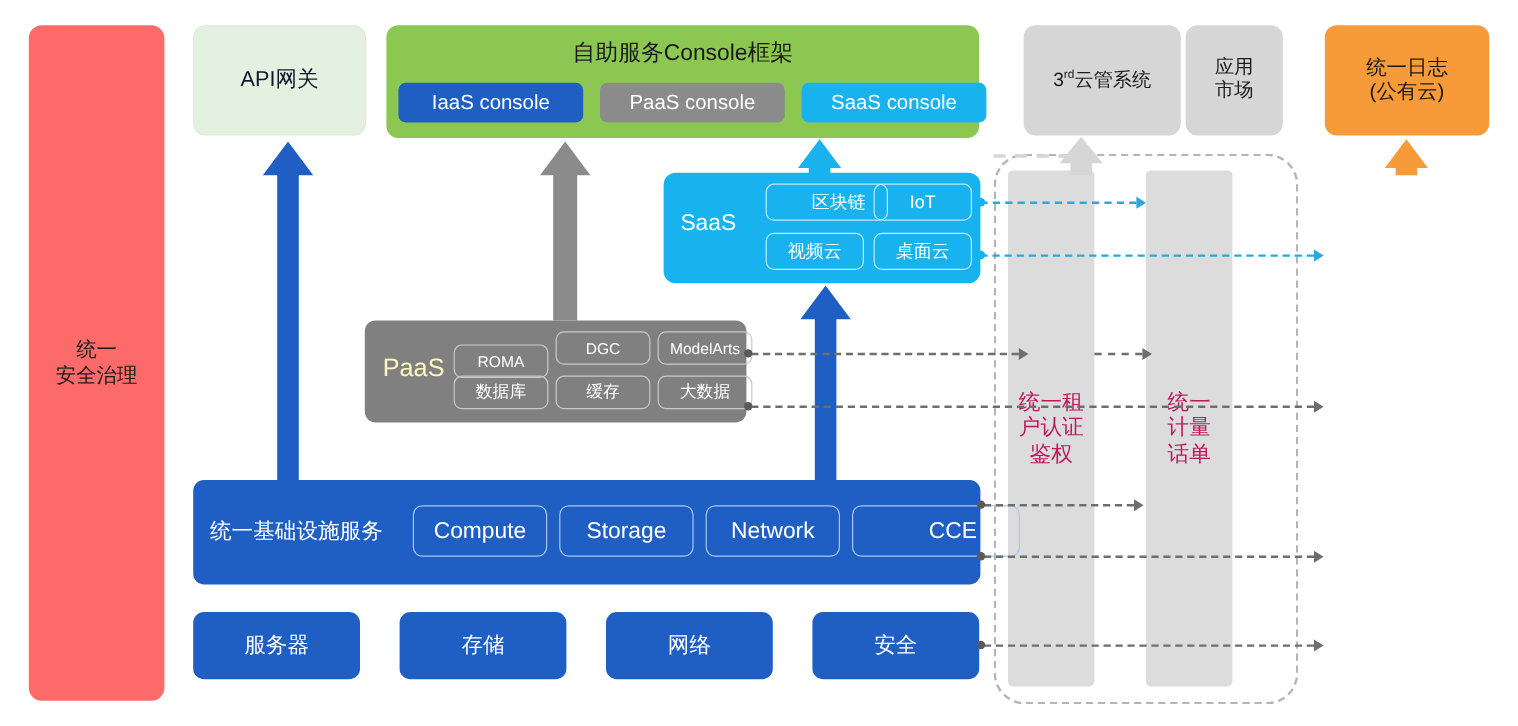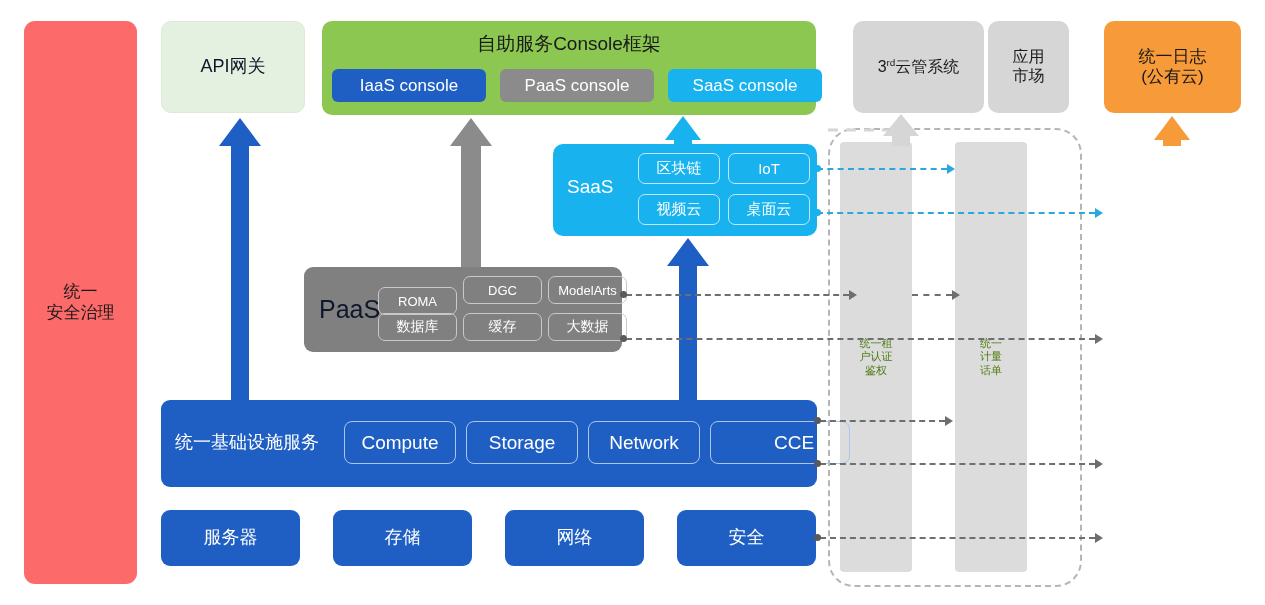--- a/index.html
+++ b/index.html
@@ -28,32 +28,32 @@
   
   .orange{background:#f79a3a;color:#171717;border-radius:10px;}
 
   
   .saas-box{background:#18b3ef;border-radius:10px;}
   .saas-label{position:absolute;color:#fff;font-size:19px;}
   .saas-chip{position:absolute;border:1.6px solid #bfe9fb;border-radius:7px;display:flex;align-items:center;justify-content:center;color:#ffffff;font-size:15px;background:transparent;}
 
   
   .paas-box{background:#808080;border-radius:9px;}
-  .paas-label{position:absolute;color:#0f172a;font-size:25px;}
+  .paas-label{position:absolute;color:#fef9c3;font-size:21px;}
   .paas-chip{position:absolute;border:1.6px solid #c9c9c9;border-radius:7px;display:flex;align-items:center;justify-content:center;color:#ffffff;font-size:13px;}
 
   
   .infra-box{background:#1f5fc4;border-radius:9px;}
   .infra-label{position:absolute;color:#fff;font-size:18px;}
   .infra-chip{position:absolute;border:1.7px solid #a9c6ec;border-radius:8px;display:flex;align-items:center;justify-content:center;color:#ffffff;font-size:19px;}
   .hw-box{background:#1f5fc4;color:#fff;font-size:18px;border-radius:9px;}
 
   
   .dash-cont{position:absolute;border:2.5px dashed #b5b5b5;border-radius:26px;box-sizing:border-box;}
-  .pillar{position:absolute;background:#dcdcdc;border-radius:4px;display:flex;align-items:center;justify-content:center;text-align:center;color:#4d7c0f;font-size:11px;line-height:1.2;}
+  .pillar{position:absolute;background:#dcdcdc;border-radius:4px;display:flex;align-items:center;justify-content:center;text-align:center;color:#be185d;font-size:18px;line-height:1.2;}
 
   
   .arw{position:absolute;}
   .hline{position:absolute;height:0;border-top:2px dashed #6e6e6e;}
   .hline-cyan{position:absolute;height:0;border-top:2px dashed #29a8e0;}
   .dot{position:absolute;width:7px;height:7px;border-radius:50%;background:#5a5a5a;}
   .ahead{position:absolute;width:0;height:0;}
   .ahead-r-gray{border-top:5px solid transparent;border-bottom:5px solid transparent;border-left:8px solid #6e6e6e;}
   .ahead-r-cyan{border-top:5px solid transparent;border-bottom:5px solid transparent;border-left:8px solid #29a8e0;}
   sup{font-size:.62em;vertical-align:super;}
@@ -90,21 +90,21 @@
 
   <div class="pillar" style="left:840px;top:142px;width:72px;height:430px;white-space:pre-line;">统一租
 户认证
 鉴权</div>
   <div class="pillar" style="left:955px;top:142px;width:72px;height:430px;white-space:pre-line;">统一
 计量
 话单</div>
 
   <div class="saas-box" style="position:absolute;left:553px;top:144px;width:264px;height:92px;">
     <div class="saas-label" style="left:14px;top:32px;">SaaS</div>
-    <div class="saas-chip" style="left:85px;top:9px;width:80px;height:29px;">区块链</div>
+    <div class="saas-chip" style="left:85px;top:9px;width:80px;height:29px;padding-left:20px;">区块链</div>
     <div class="saas-chip" style="left:175px;top:9px;width:80px;height:29px;">IoT</div>
     <div class="saas-chip" style="left:85px;top:50px;width:80px;height:29px;">视频云</div>
     <div class="saas-chip" style="left:175px;top:50px;width:80px;height:29px;">桌面云</div>
   </div>
 
   <div class="paas-box" style="position:absolute;left:304px;top:267px;width:318px;height:85px;">
     <div class="paas-label" style="left:15px;top:28px;">PaaS</div>
     <div class="paas-chip" style="left:74px;top:20px;width:77px;height:26px;">ROMA</div>
     <div class="paas-chip" style="left:159px;top:9px;width:77px;height:26px;">DGC</div>
     <div class="paas-chip" style="left:244px;top:9px;width:77px;height:26px;">ModelArts</div>

